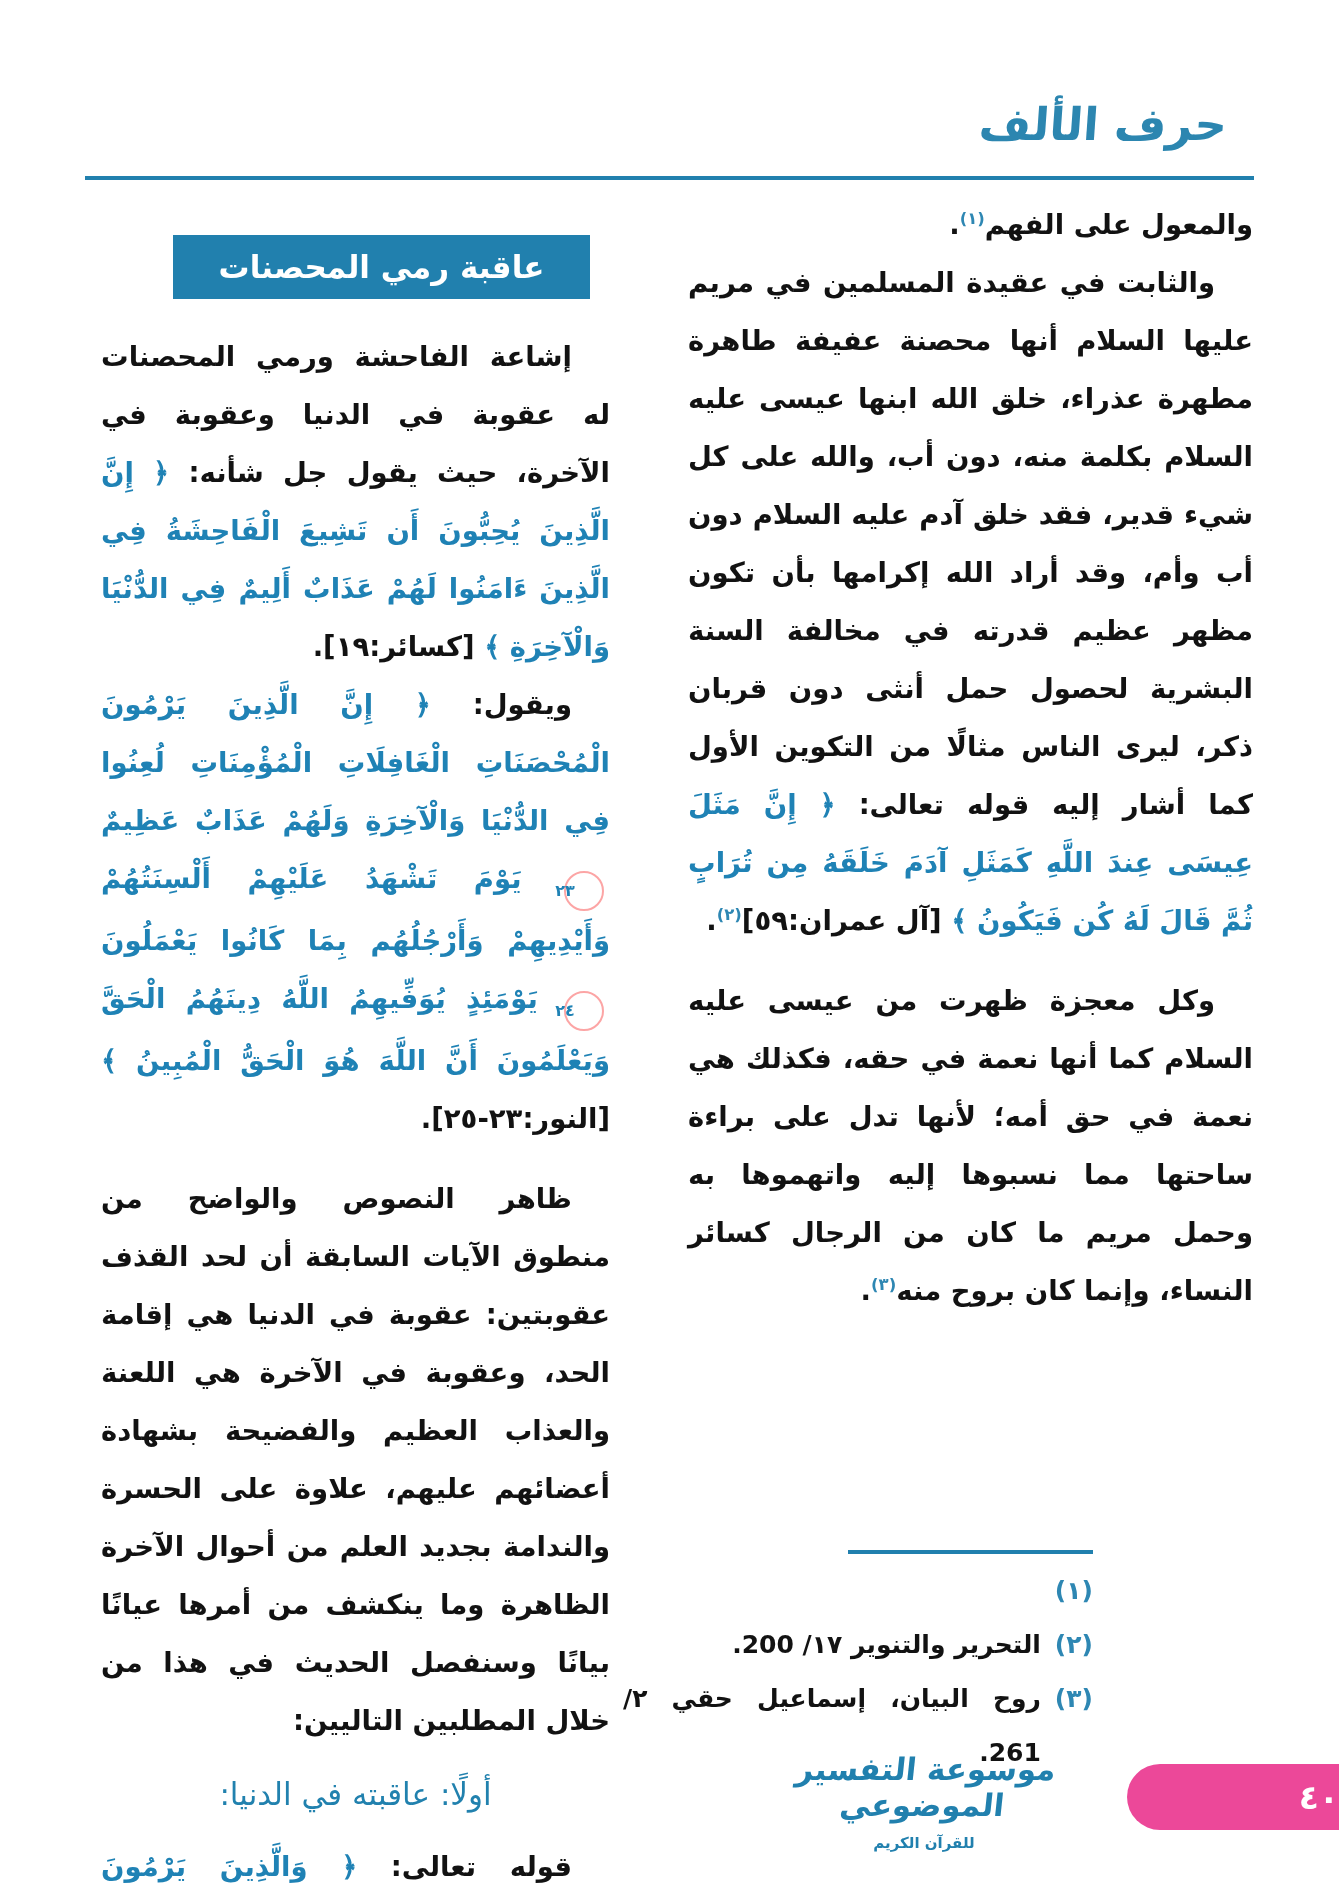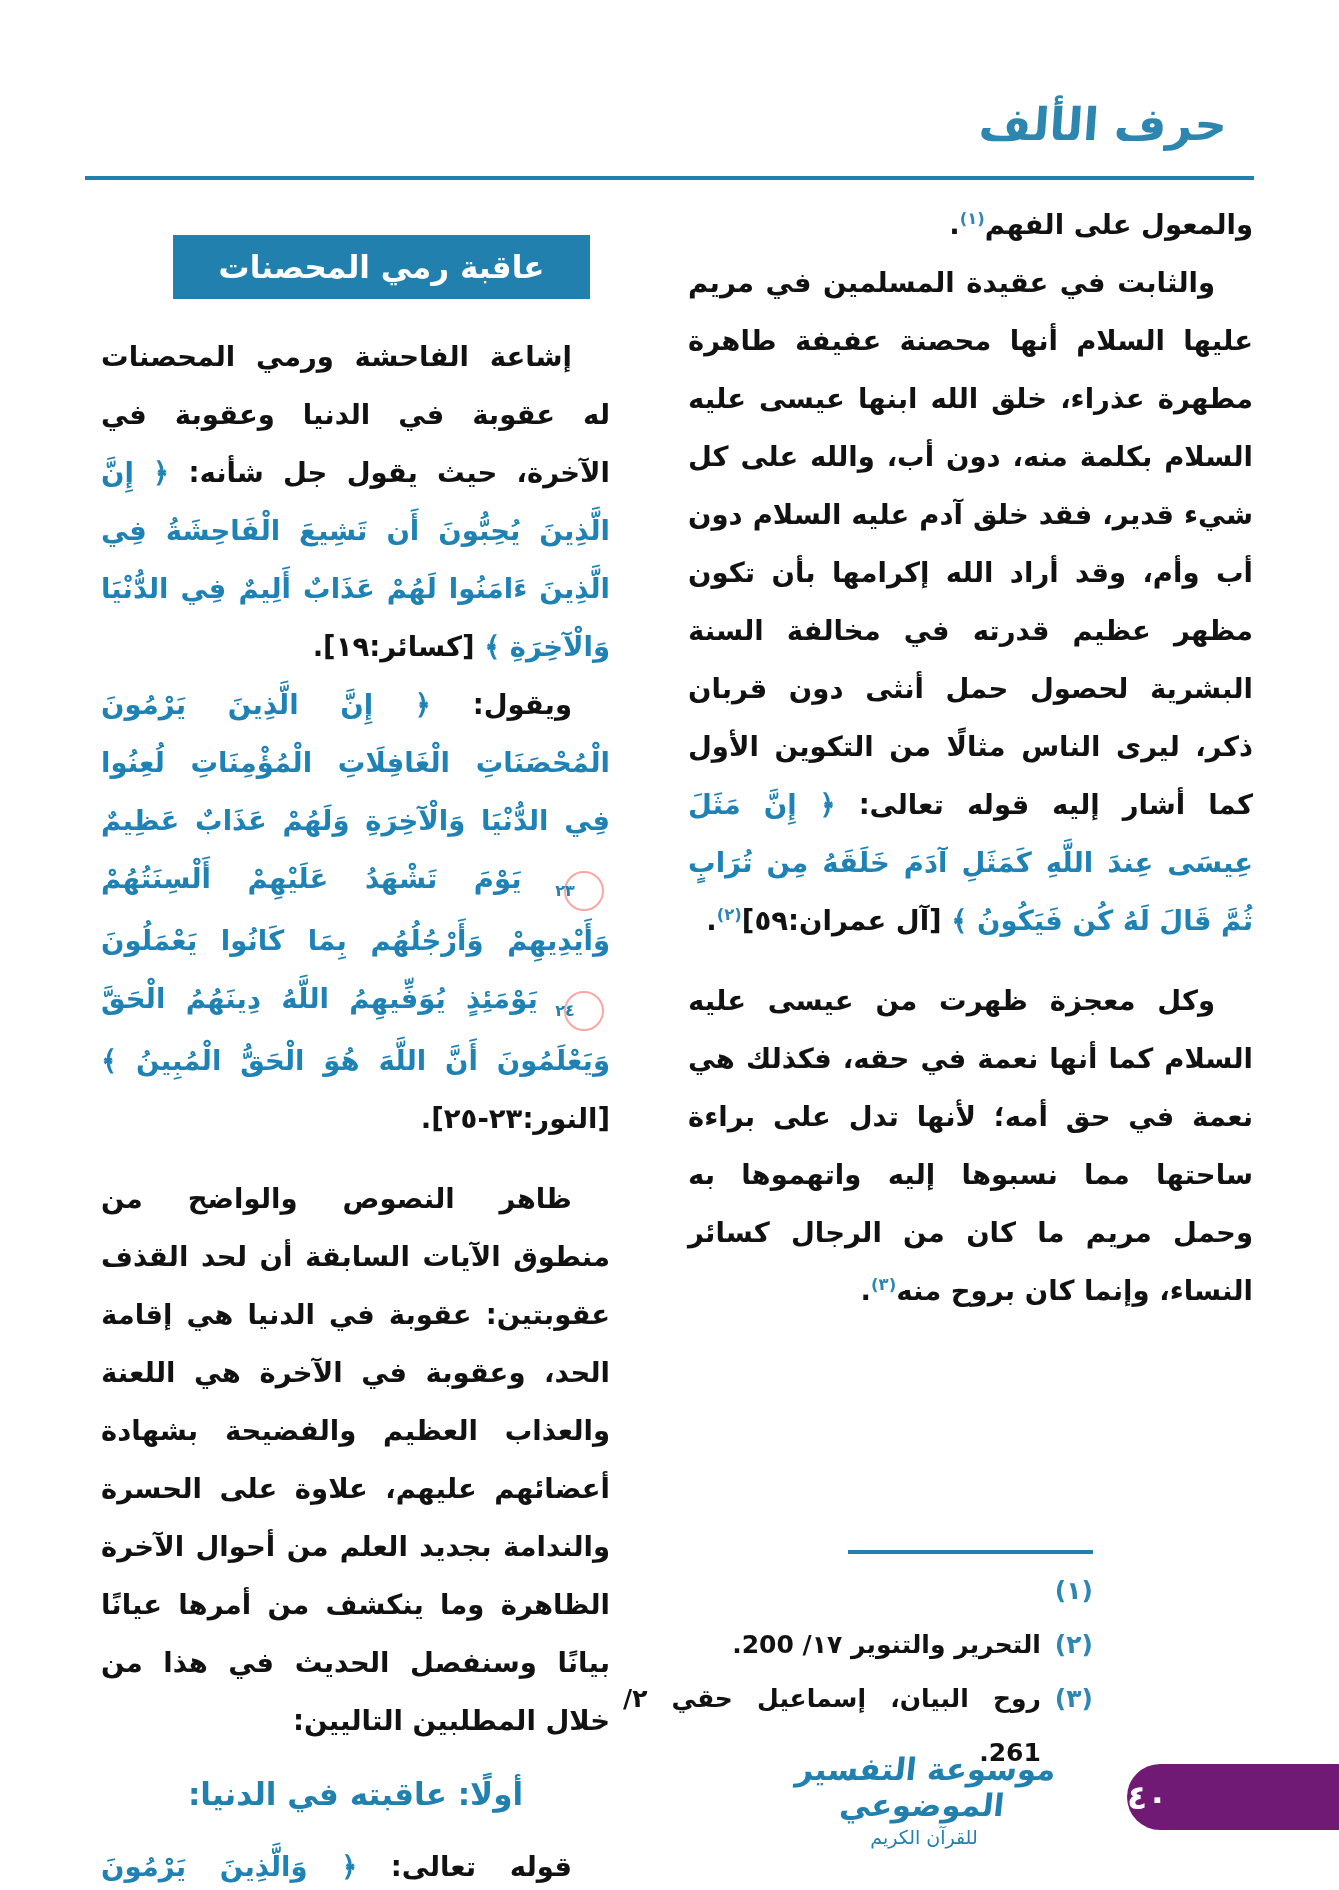--- a/index.html
+++ b/index.html
@@ -38,41 +38,41 @@
     box-shadow:inset 0 0 0 3px #fff;
     font-size:16px;line-height:1;color:#1f82b5;margin:0 6px;vertical-align:-8px;
   }
   
   .section-box{
     margin:40px 20px 28px 72px;height:64px;line-height:64px;
     background:#2180ae;color:#ffffff;text-align:center;
     font-size:31px;font-weight:bold;
   }
   .subheading{
-    color:#2181ae;font-size:31px;text-align:center;margin:16px 0 14px 0;font-weight:bold;
+    color:#2181ae;font-size:31px;text-align:center;margin:16px 0 14px 0;font-weight:normal;
   }
   
   .footnotes{
     margin-top:auto;margin-right:160px;margin-left:-65px;
     font-size:25px;line-height:54px;font-weight:bold;
   }
   .fn-sep{width:245px;height:4px;background:#2180ae;margin-bottom:10px;}
   .fn-row{display:flex;gap:14px;align-items:baseline;}
   .fn-num{color:#2e87b3;flex:0 0 auto;}
   
   .footer-logo{
     position:absolute;top:1752px;right:250px;width:330px;
     text-align:center;color:#2180ae;direction:rtl;line-height:1.15;
   }
   .footer-logo .l1{font-size:31px;font-weight:bold;transform:skewX(-6deg);}
-  .footer-logo .l2{font-size:19px;font-weight:normal;margin-top:4px;}
+  .footer-logo .l2{font-size:15px;font-weight:bold;margin-top:12px;}
   .page-pill{
     position:absolute;top:1764px;right:0;width:212px;height:66px;
-    background:#701a75;border-radius:33px 0 0 33px;
-    display:flex;align-items:center;justify-content:flex-start;
+    background:#ec4899;border-radius:33px 0 0 33px;
+    display:flex;align-items:center;justify-content:flex-end;
     color:#ffffff;font-size:33px;font-weight:bold;
   }
 </style>
 </head>
 <body>
 
 <div class="page-title">حرف الألف</div>
 <div class="header-rule"></div>
 
 <div class="columns">

